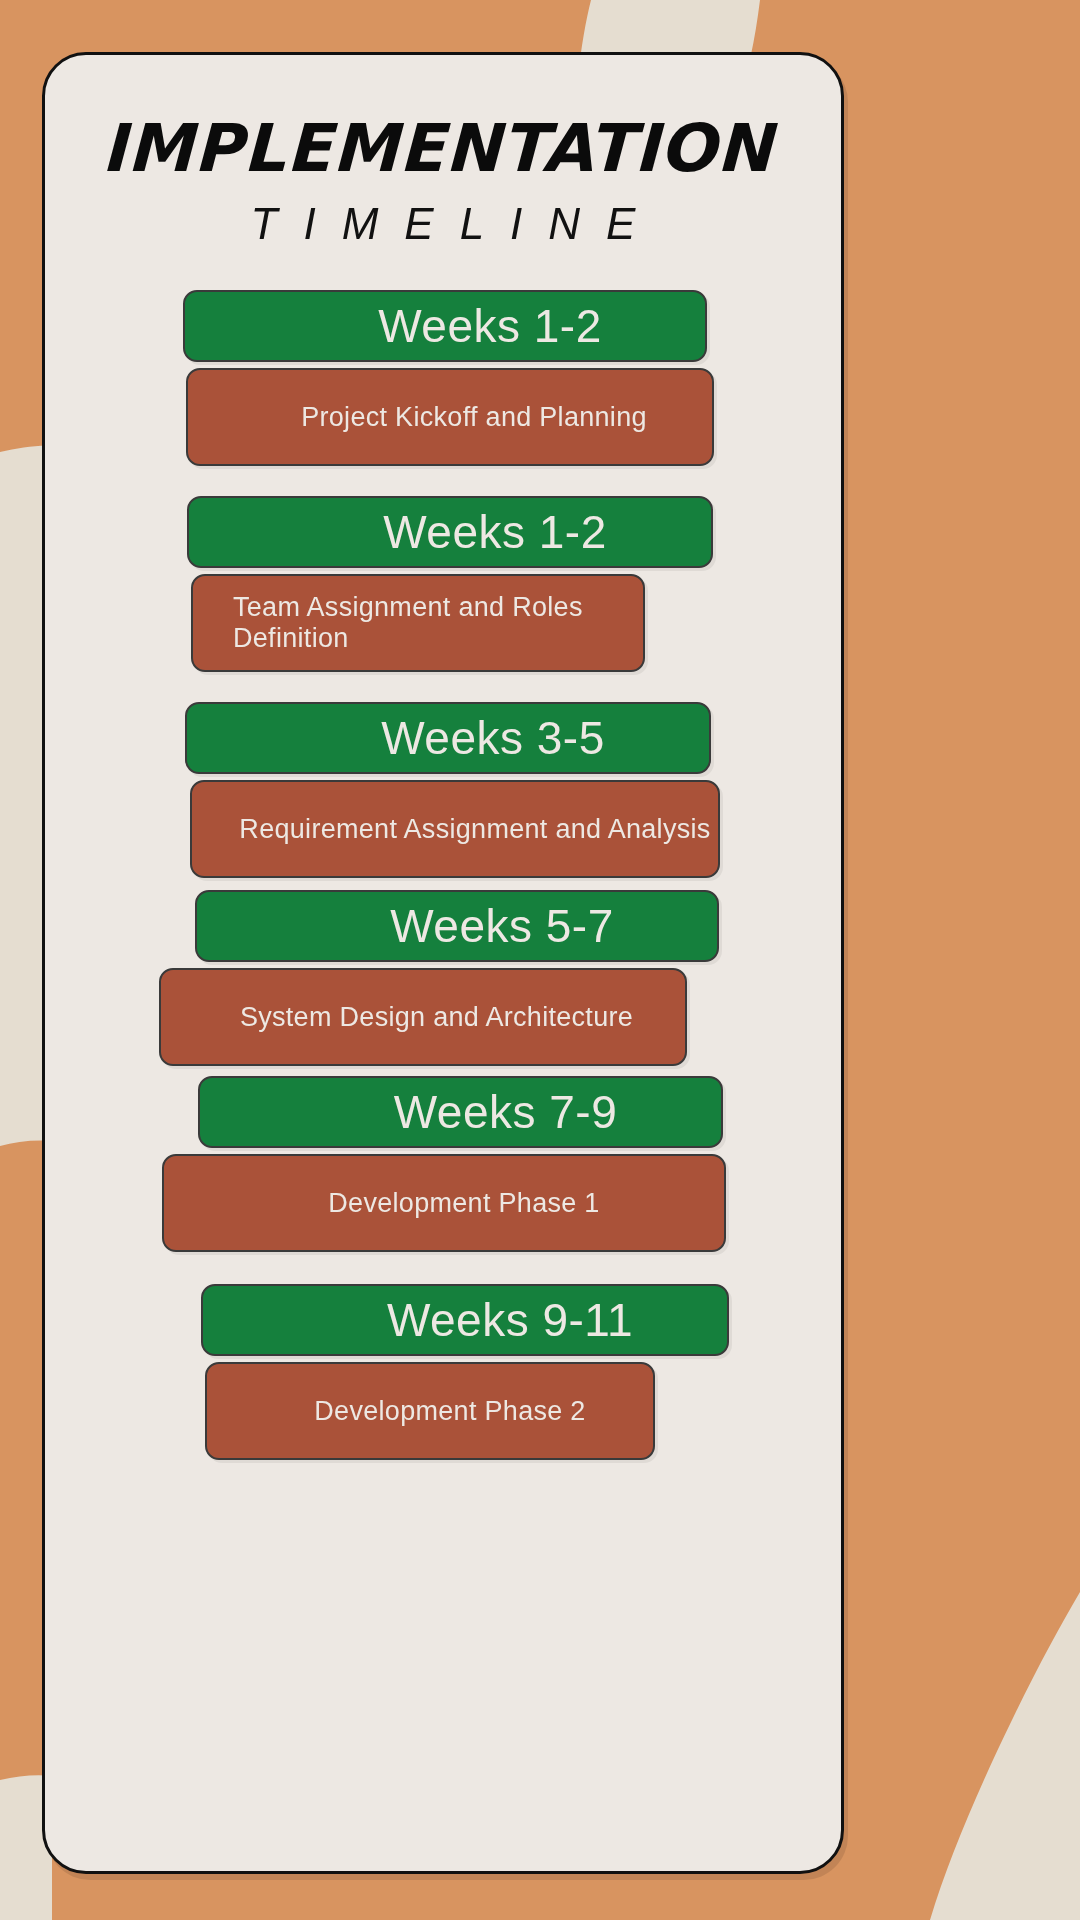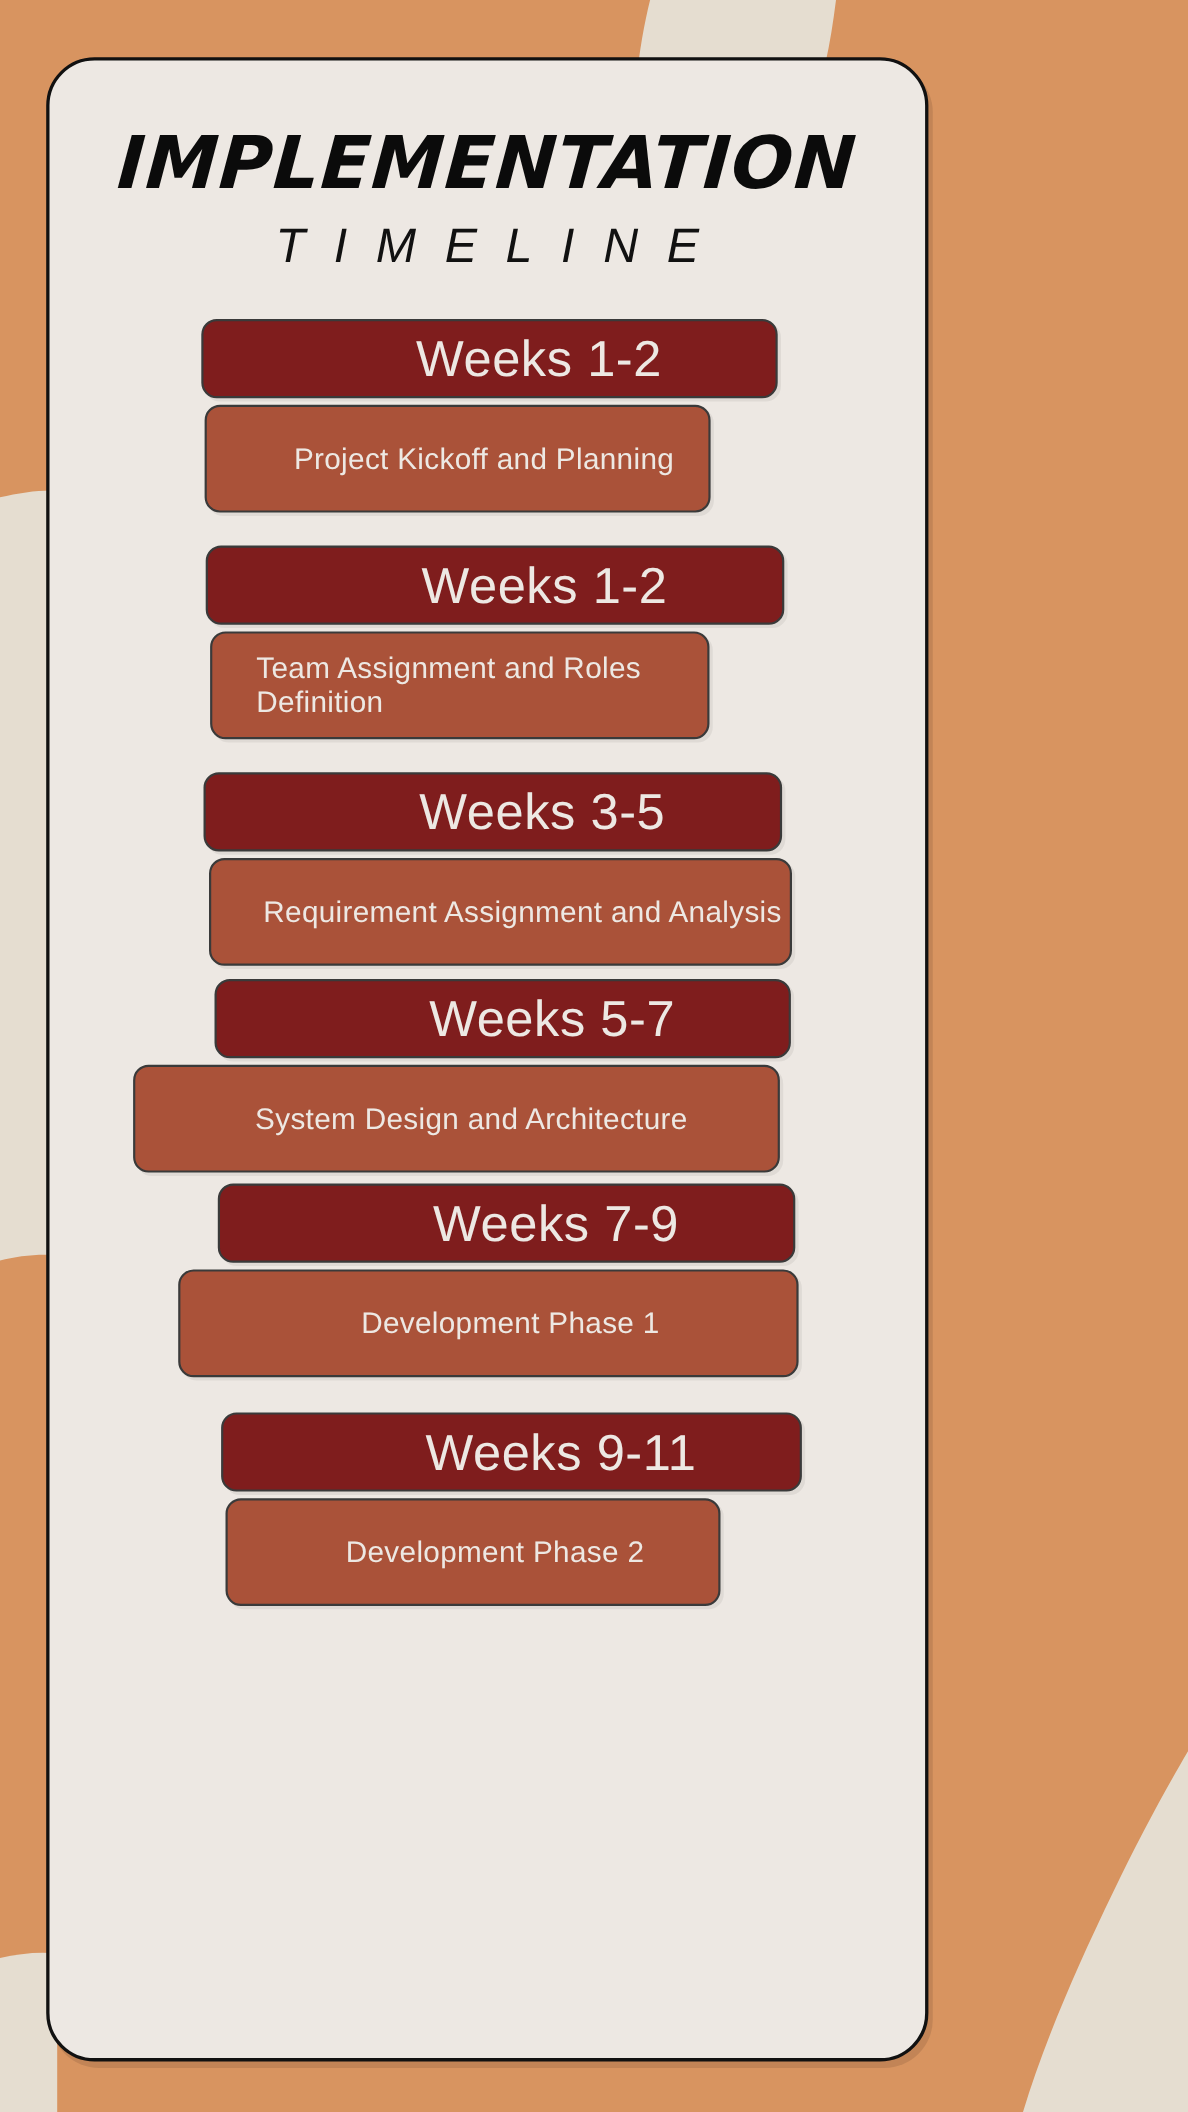--- a/index.html
+++ b/index.html
@@ -59,21 +59,21 @@
 
   .week-pill, .task-bar {
     position:relative;
     border:2px solid #3A3A3A;
     color:#EDE8E3;
     display:flex;
     align-items:center;
     box-shadow:3px 3px 0 rgba(0,0,0,0.06);
   }
   .week-pill {
-    background:#7f1d1d;
+    background:#15803d;
     border-radius:14px;
     height:72px;
     justify-content:center;
     font-size:46px;
     font-weight:400;
     letter-spacing:0.5px;
     padding-left:90px;
   }
   .task-bar {
     background:#AA5239;
@@ -108,33 +108,33 @@
 <div id="card">
 
   <div id="heading">
     <div id="title-main">IMPLEMENTATION</div>
     <div id="title-sub">TIMELINE</div>
   </div>
 
   <div id="timeline">
       <div class="tl-row" style="margin-bottom: 30px;">
         <div class="week-pill" style="margin-left: 138px; width: 524px;">Weeks 1-2</div>
-        <div class="task-bar" style="margin-left: 141px; width: 460px; padding-left: 48px;">Project Kickoff and Planning</div>
+        <div class="task-bar" style="margin-left: 141px; width: 528px; padding-left: 48px;">Project Kickoff and Planning</div>
       </div>
       <div class="tl-row" style="margin-bottom: 30px;">
         <div class="week-pill" style="margin-left: 142px; width: 526px;">Weeks 1-2</div>
         <div class="task-bar" style="margin-left: 146px; width: 454px;">Team Assignment and Roles Definition</div>
       </div>
       <div class="tl-row" style="margin-bottom: 12px;">
         <div class="week-pill" style="margin-left: 140px; width: 526px;">Weeks 3-5</div>
         <div class="task-bar" style="margin-left: 145px; width: 530px;">Requirement Assignment and Analysis</div>
       </div>
       <div class="tl-row" style="margin-bottom: 10px;">
         <div class="week-pill" style="margin-left: 150px; width: 524px;">Weeks 5-7</div>
-        <div class="task-bar" style="margin-left: 76px; width: 588px; padding-left: 27px;">System Design and Architecture</div>
+        <div class="task-bar" style="margin-left: 114px; width: 528px; padding-left: 27px;">System Design and Architecture</div>
       </div>
       <div class="tl-row" style="margin-bottom: 32px;">
         <div class="week-pill" style="margin-left: 153px; width: 525px;">Weeks 7-9</div>
         <div class="task-bar" style="margin-left: 117px; width: 564px;">Development Phase 1</div>
       </div>
       <div class="tl-row" style="margin-bottom: 16px;">
         <div class="week-pill" style="margin-left: 156px; width: 528px;">Weeks 9-11</div>
         <div class="task-bar" style="margin-left: 160px; width: 450px;">Development Phase 2</div>
       </div>
     </div>

